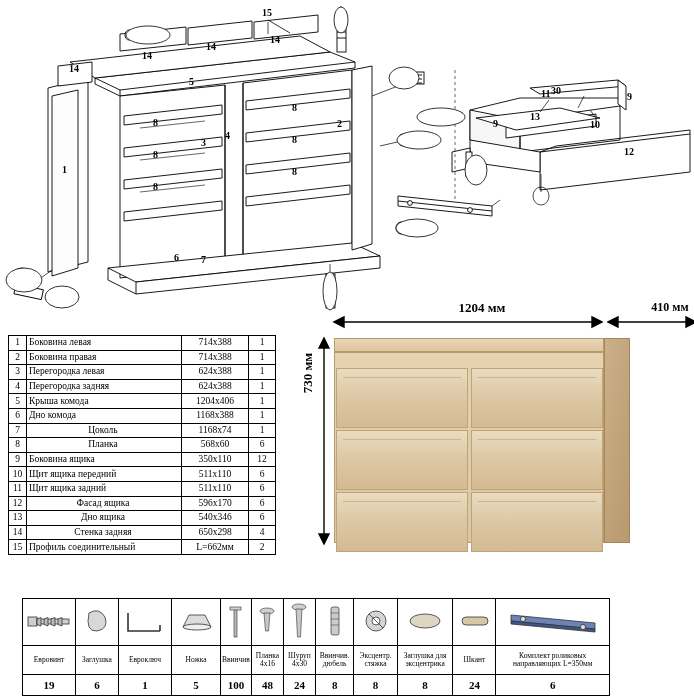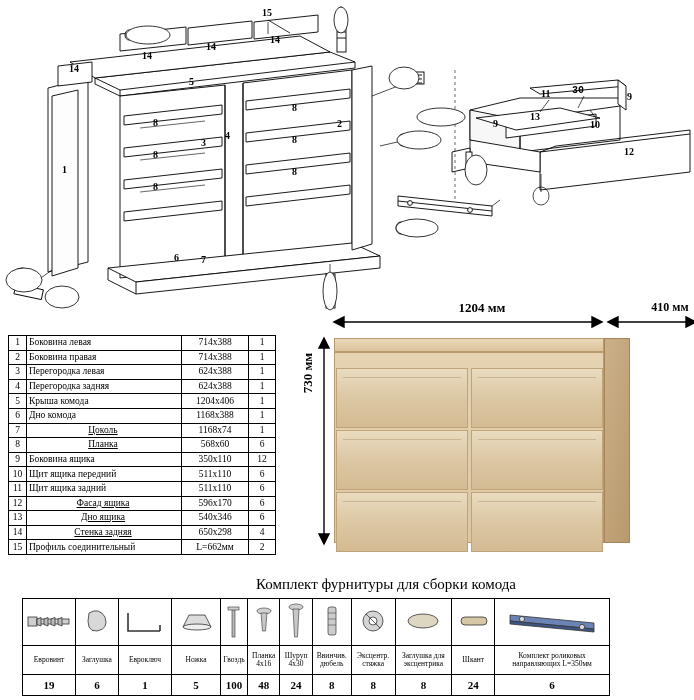--- a/index.html
+++ b/index.html
@@ -37,21 +37,21 @@
   .parts-table td{
     border:1px solid #000;
     padding:0 2px;
     height:13.6px;
     line-height:13px;
     white-space:nowrap;
     overflow:hidden;
   }
   .pt-num{width:13px;text-align:center;}
   .pt-name{width:150px;text-align:left;padding-left:3px;}
-  .pt-name.center{text-align:center;padding-left:0;text-decoration:underline;}
+  .pt-name.center{text-align:center;padding-left:0;}
   .pt-size{width:62px;text-align:center;}
   .pt-qty{width:22px;text-align:center;}
 
   
   .product{position:absolute;left:302px;top:300px;width:400px;height:270px;}
 
   .dim-top{position:absolute;left:25px;top:0px;width:310px;text-align:center;font-size:13px;font-weight:bold;}
   .dim-depth{position:absolute;left:336px;top:0px;width:64px;text-align:center;font-size:12px;font-weight:bold;}
   .dim-left{position:absolute;left:-2px;top:118px;font-size:13px;font-weight:bold;
             transform:rotate(-90deg);transform-origin:left top;width:90px;text-align:center;}
@@ -304,21 +304,21 @@
     <div class="cal" style="left:627px;top:91px;">9</div>
     <div class="cal" style="left:590px;top:119px;">10</div>
     <div class="cal" style="left:541px;top:88px;">11</div>
     <div class="cal" style="left:624px;top:146px;">12</div>
     <div class="cal" style="left:530px;top:111px;">13</div>
     <div class="cal" style="left:69px;top:63px;">14</div>
     <div class="cal" style="left:142px;top:50px;">14</div>
     <div class="cal" style="left:206px;top:41px;">14</div>
     <div class="cal" style="left:270px;top:34px;">14</div>
     <div class="cal" style="left:262px;top:7px;">15</div>
-    <div class="cal" style="left:572px;top:85px;font-family:Liberation Mono, monospace;">30</div>
+    <div class="cal" style="left:551px;top:85px;">30</div>
   </div>
 
   <table class="parts-table">
     <tbody>
       <tr>
         <td class="pt-num">1</td>
         <td class="pt-name">Боковина левая</td>
         <td class="pt-size">714х388</td>
         <td class="pt-qty">1</td>
       </tr>
@@ -438,21 +438,20 @@
         <div class="drawer d1"></div>
         <div class="drawer d2"></div>
         <div class="drawer d3"></div>
         <div class="drawer d4"></div>
         <div class="drawer d5"></div>
         <div class="drawer d6"></div>
       </div>
     </div>
   </div>
 
-  <div class="hw-title">Комплект фурнитуры для сборки комода</div>
 
   <table class="hw-table">
     <tbody>
       <tr>
         <td class="hw-pic">
           <svg width="50" height="40">
             <g stroke="#333" fill="#cfcfcf" stroke-width="0.8">
               <rect x="4" y="16" width="9" height="9"></rect>
               <rect x="13" y="18" width="32" height="5"></rect>
               <path d="M13,18 l4,-1.5 l0,8.5 l-4,-1.5 z" fill="#bbb"></path>
@@ -533,21 +532,21 @@
               <circle cx="80" cy="26" r="2.6" fill="#ddd"></circle>
             </g>
           </svg>
         </td>
       </tr>
       <tr>
         <td class="hw-name">Евровинт</td>
         <td class="hw-name">Заглушка</td>
         <td class="hw-name">Евроключ</td>
         <td class="hw-name">Ножка</td>
-        <td class="hw-name">Гвоздь</td>
+        <td class="hw-name">Ввинчив</td>
         <td class="hw-name">Планка 4х16</td>
         <td class="hw-name">Шуруп 4х30</td>
         <td class="hw-name">Ввинчив. дюбель</td>
         <td class="hw-name">Эксцентр. стяжка</td>
         <td class="hw-name">Заглушка для эксцентрика</td>
         <td class="hw-name">Шкант</td>
         <td class="hw-name">Комплект роликовых направляющих L=350мм</td>
       </tr>
       <tr>
         <td class="hw-qty">19</td>

